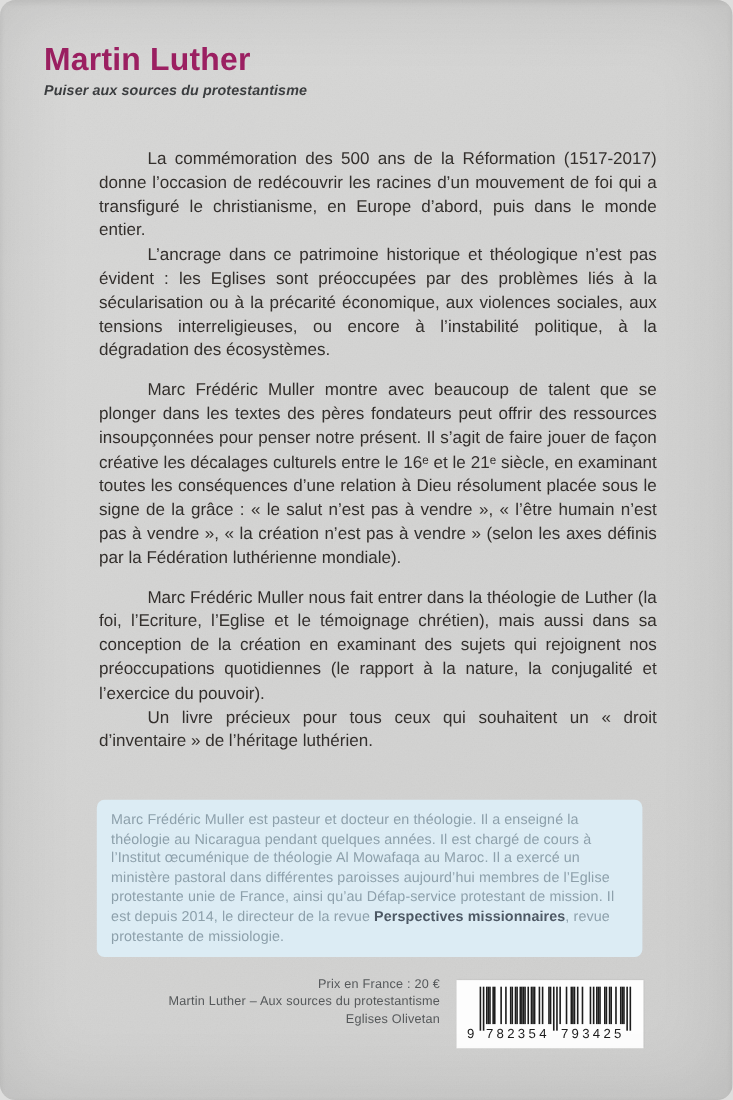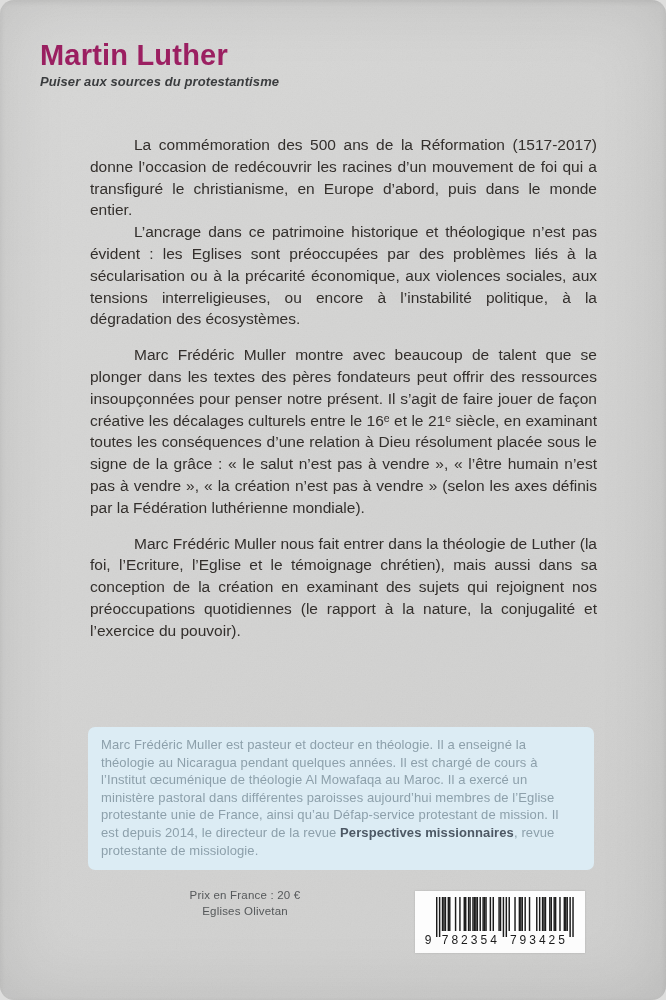--- a/index.html
+++ b/index.html
@@ -62,35 +62,35 @@
     text-align: justify;
   }
   .synopsis p { margin: 0; text-indent: 44px; }
   .synopsis p.para-gap { margin-top: 14px; }
 
   
   .bio-box {
     position: absolute; left: 88px; top: 727px; width: 474px;
     background: #dcecf4;
     border-radius: 7px;
-    padding: 9px 19px 11px 13px;
+    padding: 9px 9px 11px 13px;
     font-size: 13px;
     line-height: 17.6px;
     color: #8da0ab;
     letter-spacing: 0.1px;
   }
   .bio-box .highlight {
     font-weight: bold;
     color: #4d5864;
   }
 
   
   .imprint {
     position: absolute; left: 90px; top: 887px; width: 310px;
-    text-align: center;
+    text-align: right;
     font-size: 11.5px;
     line-height: 16px;
     color: #55585a;
     letter-spacing: 0.2px;
   }
   .imprint div { white-space: nowrap; }
 
   
   .barcode-box {
     position: absolute; left: 415px; top: 891px; width: 170px; height: 62px;
@@ -118,28 +118,30 @@
   <div class="header">
     <div class="book-title">Martin Luther</div>
     <div class="book-subtitle">Puiser aux sources du protestantisme</div>
   </div>
 
   <div class="synopsis">
     <p>La commémoration des 500 ans de la Réformation (1517-2017) donne l’occasion de redécouvrir les racines d’un mouvement de foi qui a transfiguré le christianisme, en Europe d’abord, puis dans le monde entier.</p>
     <p>L’ancrage dans ce patrimoine historique et théologique n’est pas évident : les Eglises sont préoccupées par des problèmes liés à la sécularisation ou à la précarité économique, aux violences sociales, aux tensions interreligieuses, ou encore à l’instabilité politique, à la dégradation des écosystèmes.</p>
     <p class="para-gap">Marc Frédéric Muller montre avec beaucoup de talent que se plonger dans les textes des pères fondateurs peut offrir des ressources insoupçonnées pour penser notre présent. Il s’agit de faire jouer de façon créative les décalages culturels entre le 16ᵉ et le 21ᵉ siècle, en examinant toutes les conséquences d’une relation à Dieu résolument placée sous le signe de la grâce : « le salut n’est pas à vendre », « l’être humain n’est pas à vendre », « la création n’est pas à vendre » (selon les axes définis par la Fédération luthérienne mondiale).</p>
     <p class="para-gap">Marc Frédéric Muller nous fait entrer dans la théologie de Luther (la foi, l’Ecriture, l’Eglise et le témoignage chrétien), mais aussi dans sa conception de la création en examinant des sujets qui rejoignent nos préoccupations quotidiennes (le rapport à la nature, la conjugalité et l’exercice du pouvoir).</p>
+    <p>Un livre précieux pour tous ceux qui souhaitent un « droit d’inventaire » de l’héritage luthérien.</p>
   </div>
 
   <div class="bio-box">
     <span>Marc Frédéric Muller est pasteur et docteur en théologie. Il a enseigné la théologie au Nicaragua pendant quelques années. Il est chargé de cours à l’Institut œcuménique de théologie Al Mowafaqa au Maroc. Il a exercé un ministère pastoral dans différentes paroisses aujourd’hui membres de l’Eglise protestante unie de France, ainsi qu’au Défap-service protestant de mission. Il est depuis 2014, le directeur de la revue </span><span class="highlight">Perspectives missionnaires</span><span>, revue protestante de missiologie.</span>
   </div>
 
   <div class="imprint">
     <div>Prix en France : 20 €</div>
+    <div>Martin Luther – Aux sources du protestantisme</div>
     <div>Eglises Olivetan</div>
   </div>
 
   <div class="barcode-box">
     <svg id="barcode-svg" width="170" height="62" viewBox="0 0 170 62" xmlns="http://www.w3.org/2000/svg">
         <rect x="21.00" y="6" width="1.45" height="40" fill="#1c1c1c"></rect>
         <rect x="23.90" y="6" width="1.45" height="40" fill="#1c1c1c"></rect>
         <rect x="26.80" y="6" width="1.45" height="34" fill="#1c1c1c"></rect>
         <rect x="28.25" y="6" width="1.45" height="34" fill="#1c1c1c"></rect>
         <rect x="29.70" y="6" width="1.45" height="34" fill="#1c1c1c"></rect>

